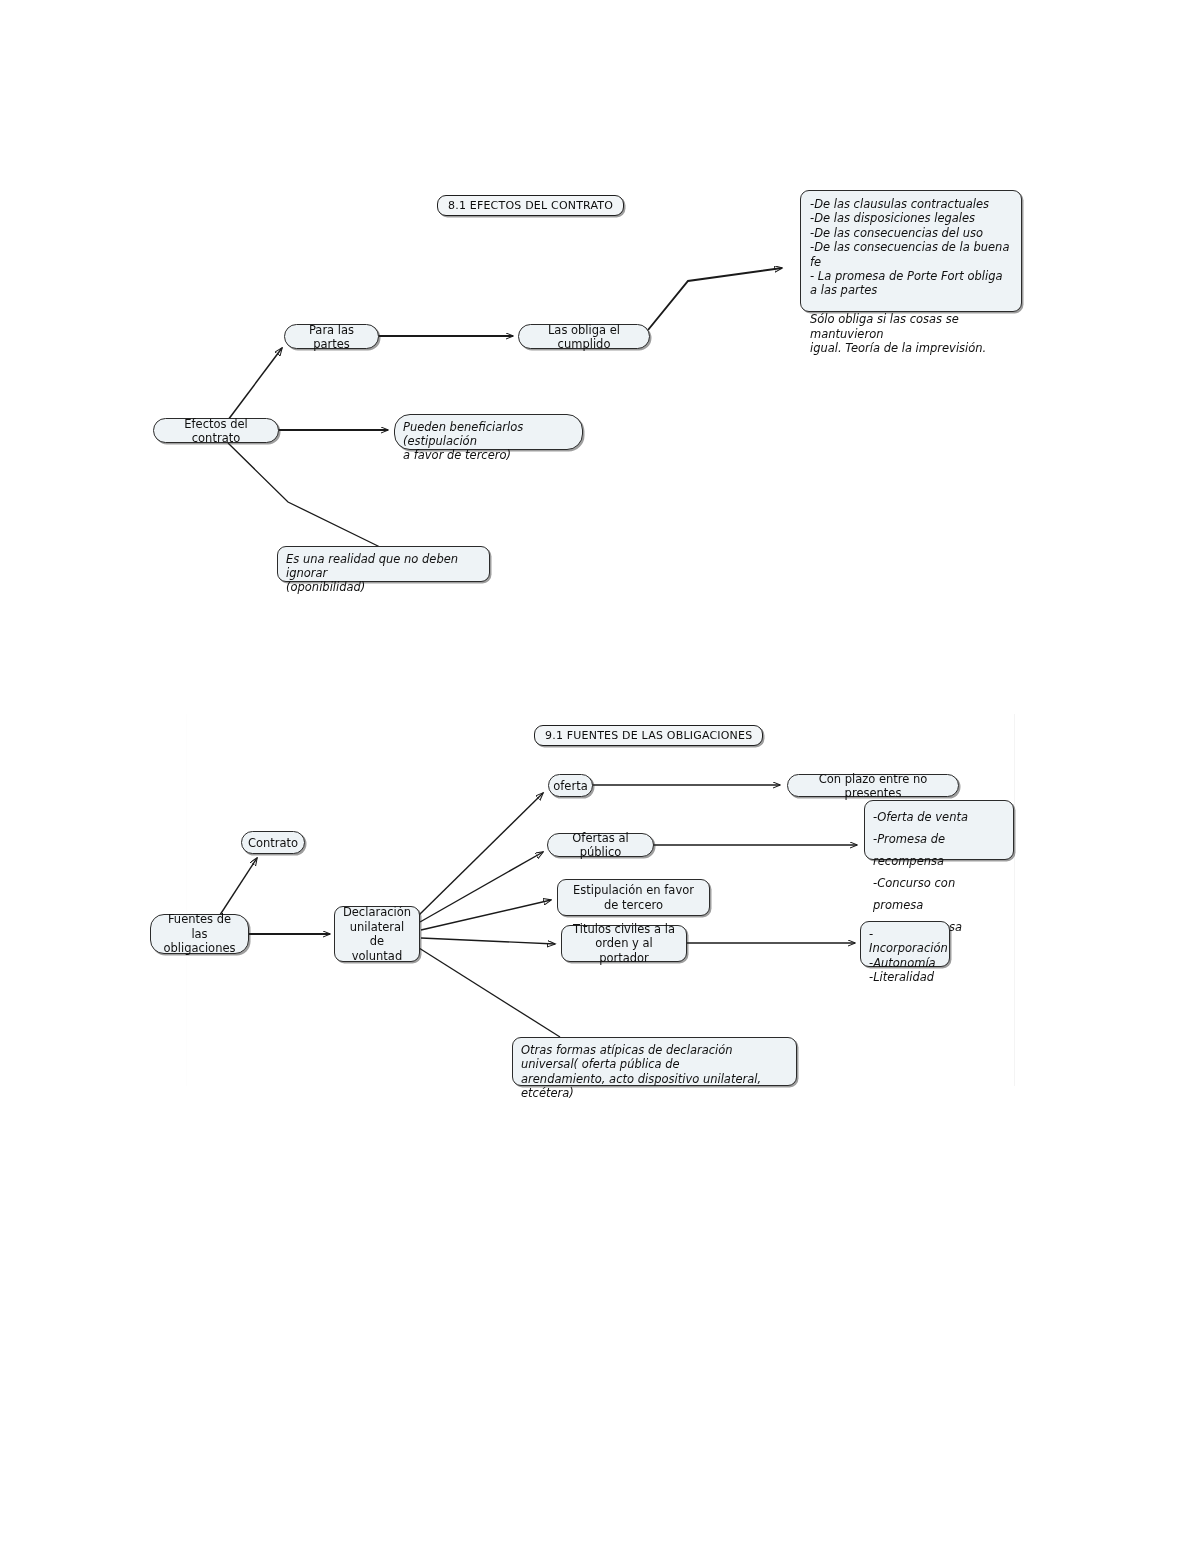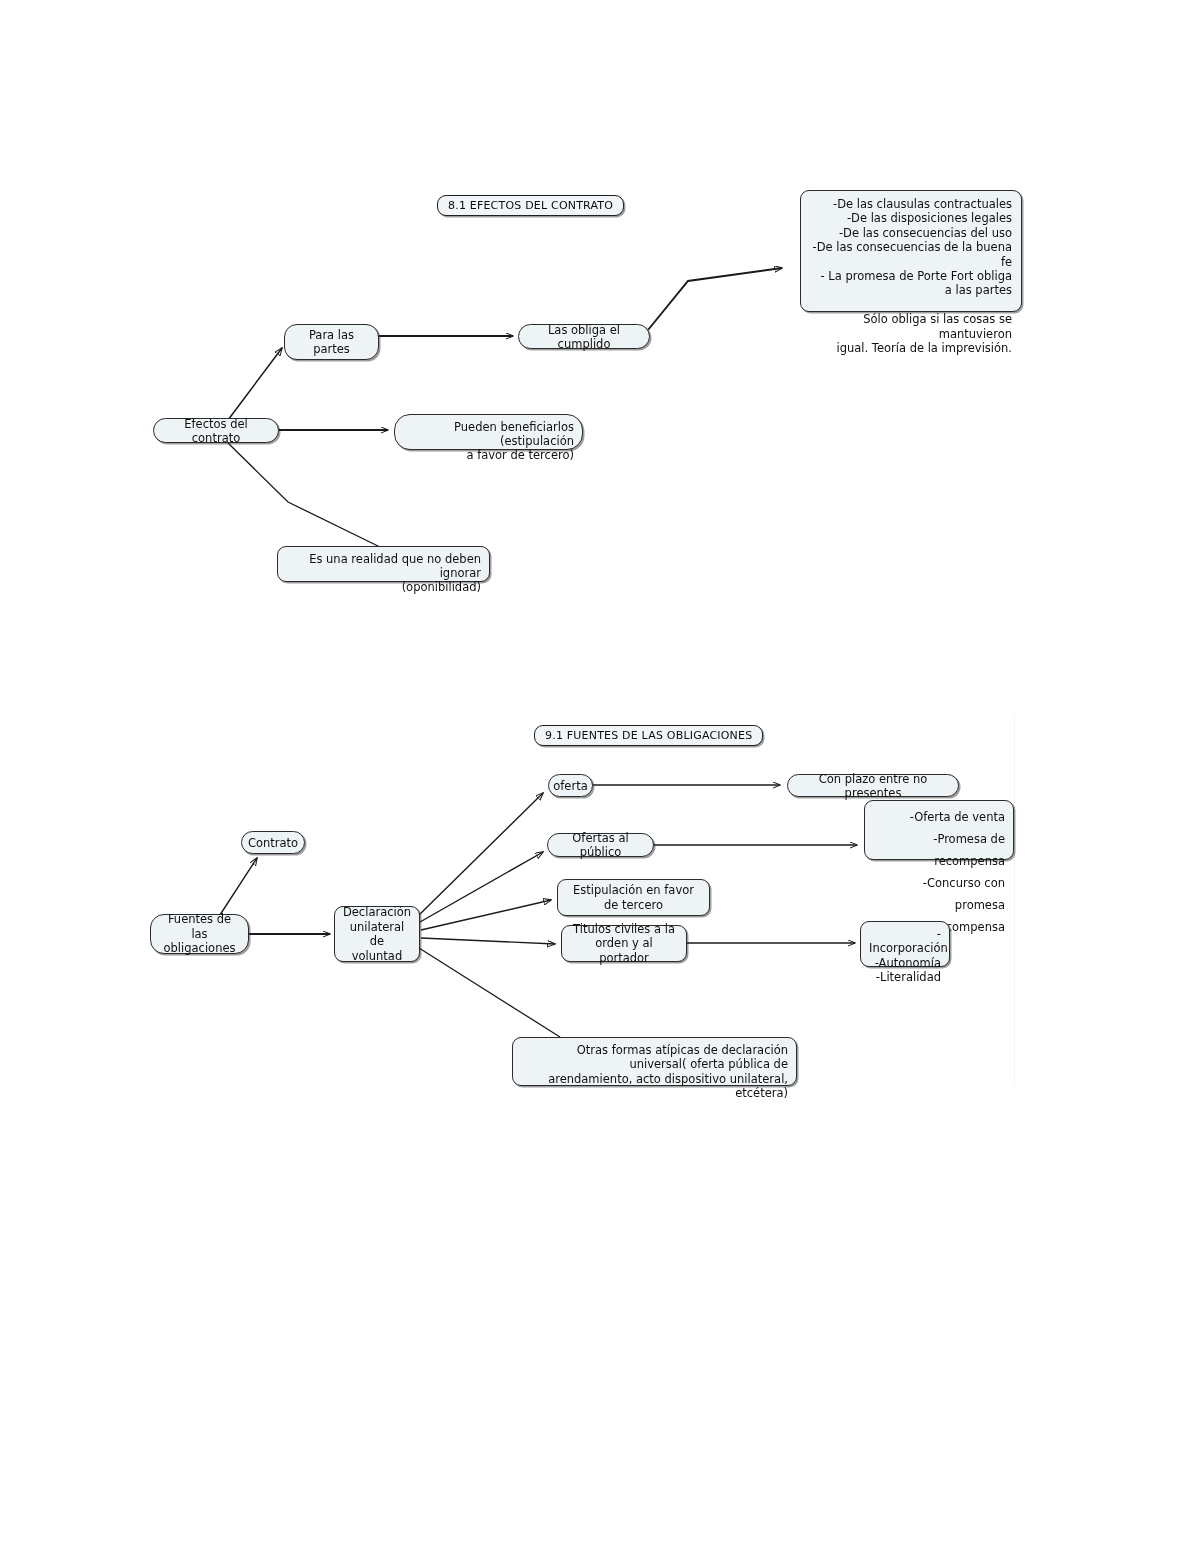--- a/index.html
+++ b/index.html
@@ -46,21 +46,22 @@
     white-space: pre-line;
   }
   .node.center-text {
     display: flex;
     align-items: center;
     justify-content: center;
     text-align: center;
   }
   .node.top-left-text {
     display: block;
-    text-align: right;
+    text-align: left;
+    font-style: italic;
   }
   .node.pill {
     border-radius: 13px;
   }
   
   .section-title {
     position: absolute;
     box-sizing: border-box;
     background: #f2f5f7;
     border: 1.2px solid #1f1f1f;
@@ -121,21 +122,21 @@
 
     <path d="M 653,845 L 857,845" stroke-width="1.6" marker-end="url(#ah)"></path>
 
     <path d="M 687,943 L 855,943" stroke-width="1.6" marker-end="url(#ah)"></path>
   </svg>
 
   <div class="section-title" style="left:437px; top:195px;">8.1 EFECTOS DEL CONTRATO</div>
 
   <div class="node pill center-text" style="left:153px; top:418px; width:126px; height:25px;">Efectos del contrato</div>
 
-  <div class="node pill center-text" style="left:284px; top:324px; width:95px; height:36px;">Para las partes</div>
+  <div class="node pill center-text" style="left:284px; top:324px; width:95px; height:25px;">Para las partes</div>
 
   <div class="node pill center-text" style="left:518px; top:324px; width:132px; height:25px;">Las obliga el cumplido</div>
 
   <div class="node top-left-text" style="left:800px; top:190px; width:222px; height:122px; padding:6px 9px; line-height:14.4px;">-De las clausulas contractuales
 -De las disposiciones legales
 -De las consecuencias del uso
 -De las consecuencias de la buena fe
 - La promesa de Porte Fort obliga
 a las partes
 

